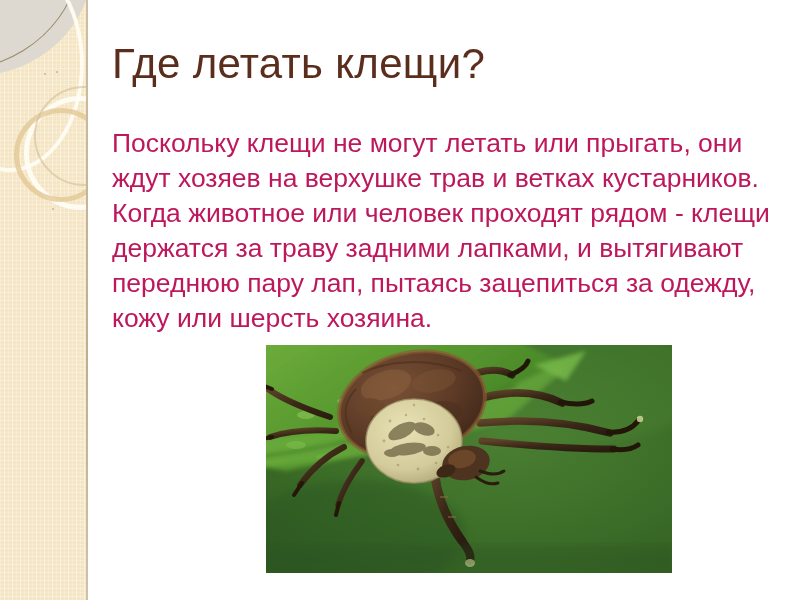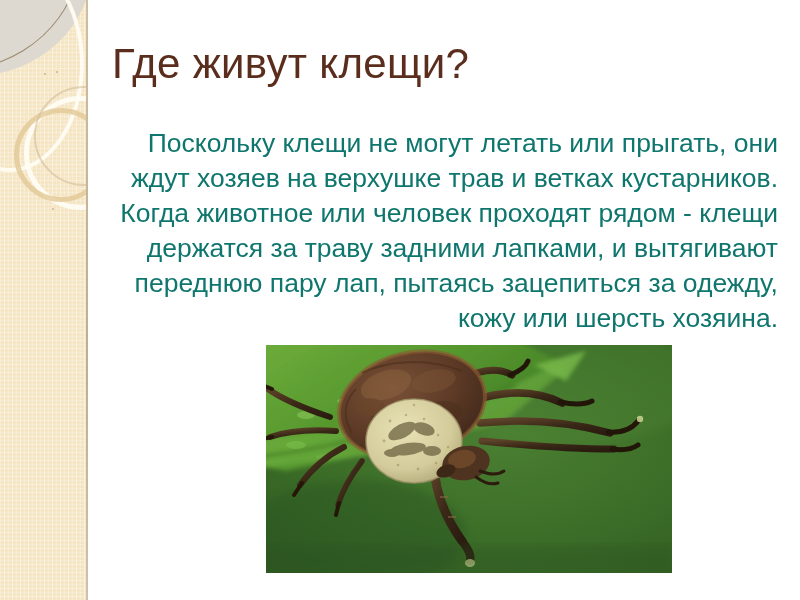--- a/index.html
+++ b/index.html
@@ -133,24 +133,24 @@
     letter-spacing: 0.3px;
     white-space: nowrap;
   }
 
   
   .body-text {
     position: absolute;
     left: 112px;
     top: 126px;
     width: 666px;
-    color: #0f766e;
+    color: #be185d;
     font-size: 26.5px;
     line-height: 35px;
-    text-align: right;
+    text-align: left;
     font-weight: 400;
   }
 
   
   .photo {
     position: absolute;
     left: 266px;
     top: 345px;
     width: 406px;
     height: 228px;
@@ -171,21 +171,21 @@
     <div class="deco-arc-a"></div>
     <div class="deco-ring-1"></div>
     <div class="deco-ring-2"></div>
     <div class="deco-ring-3"></div>
     <div class="deco-dot-a"></div>
     <div class="deco-dot-b"></div>
     <div class="deco-dot-c"></div>
     <div class="sidebar-edge"></div>
   </div>
 
-  <div class="title">Где живут клещи?</div>
+  <div class="title">Где летать клещи?</div>
 
   <div class="body-text">Поскольку клещи не могут летать или прыгать, они ждут хозяев на верхушке трав и ветках кустарников. Когда животное или человек проходят рядом - клещи держатся за траву задними лапками, и вытягивают переднюю пару лап, пытаясь зацепиться за одежду, кожу или шерсть хозяина.</div>
 
   <div class="photo">
     <svg width="406" height="228" viewBox="0 0 406 228">
       <defs>
         <radialGradient id="bgGrad" cx="58%" cy="40%" r="85%">
           <stop offset="0%" stop-color="#4a7f32"></stop>
           <stop offset="55%" stop-color="#3c6d28"></stop>
           <stop offset="100%" stop-color="#2f5a20"></stop>

